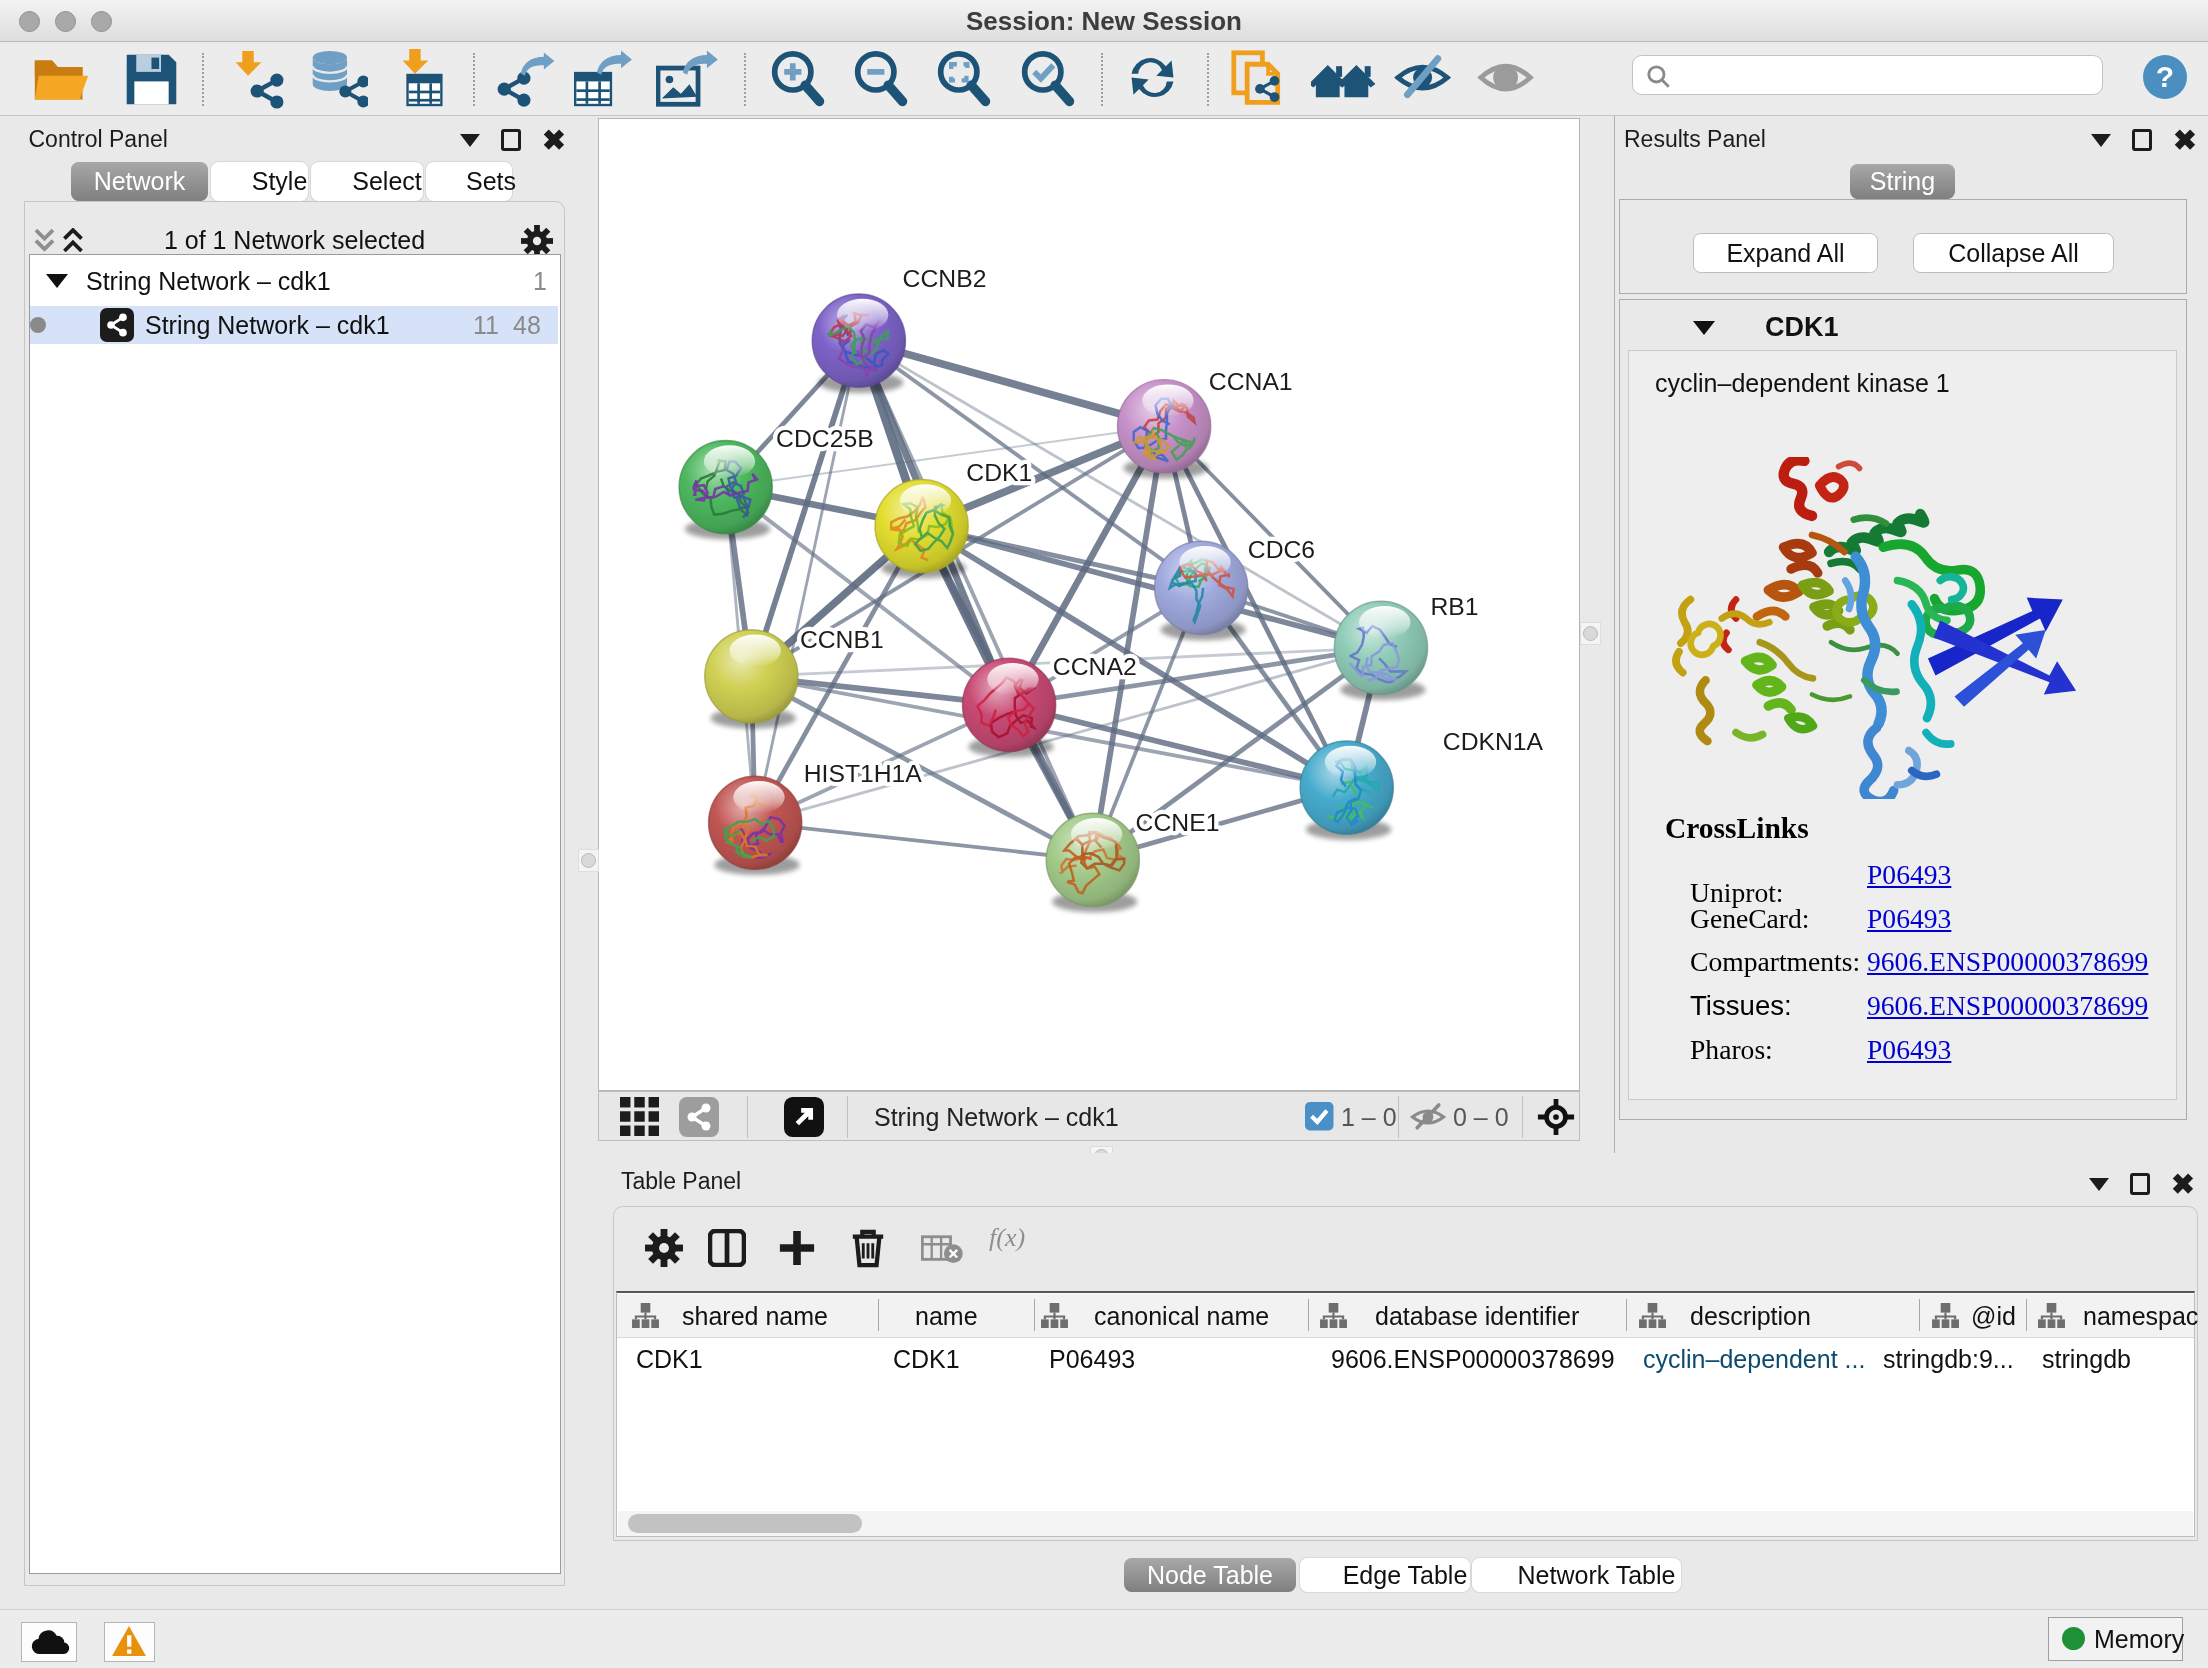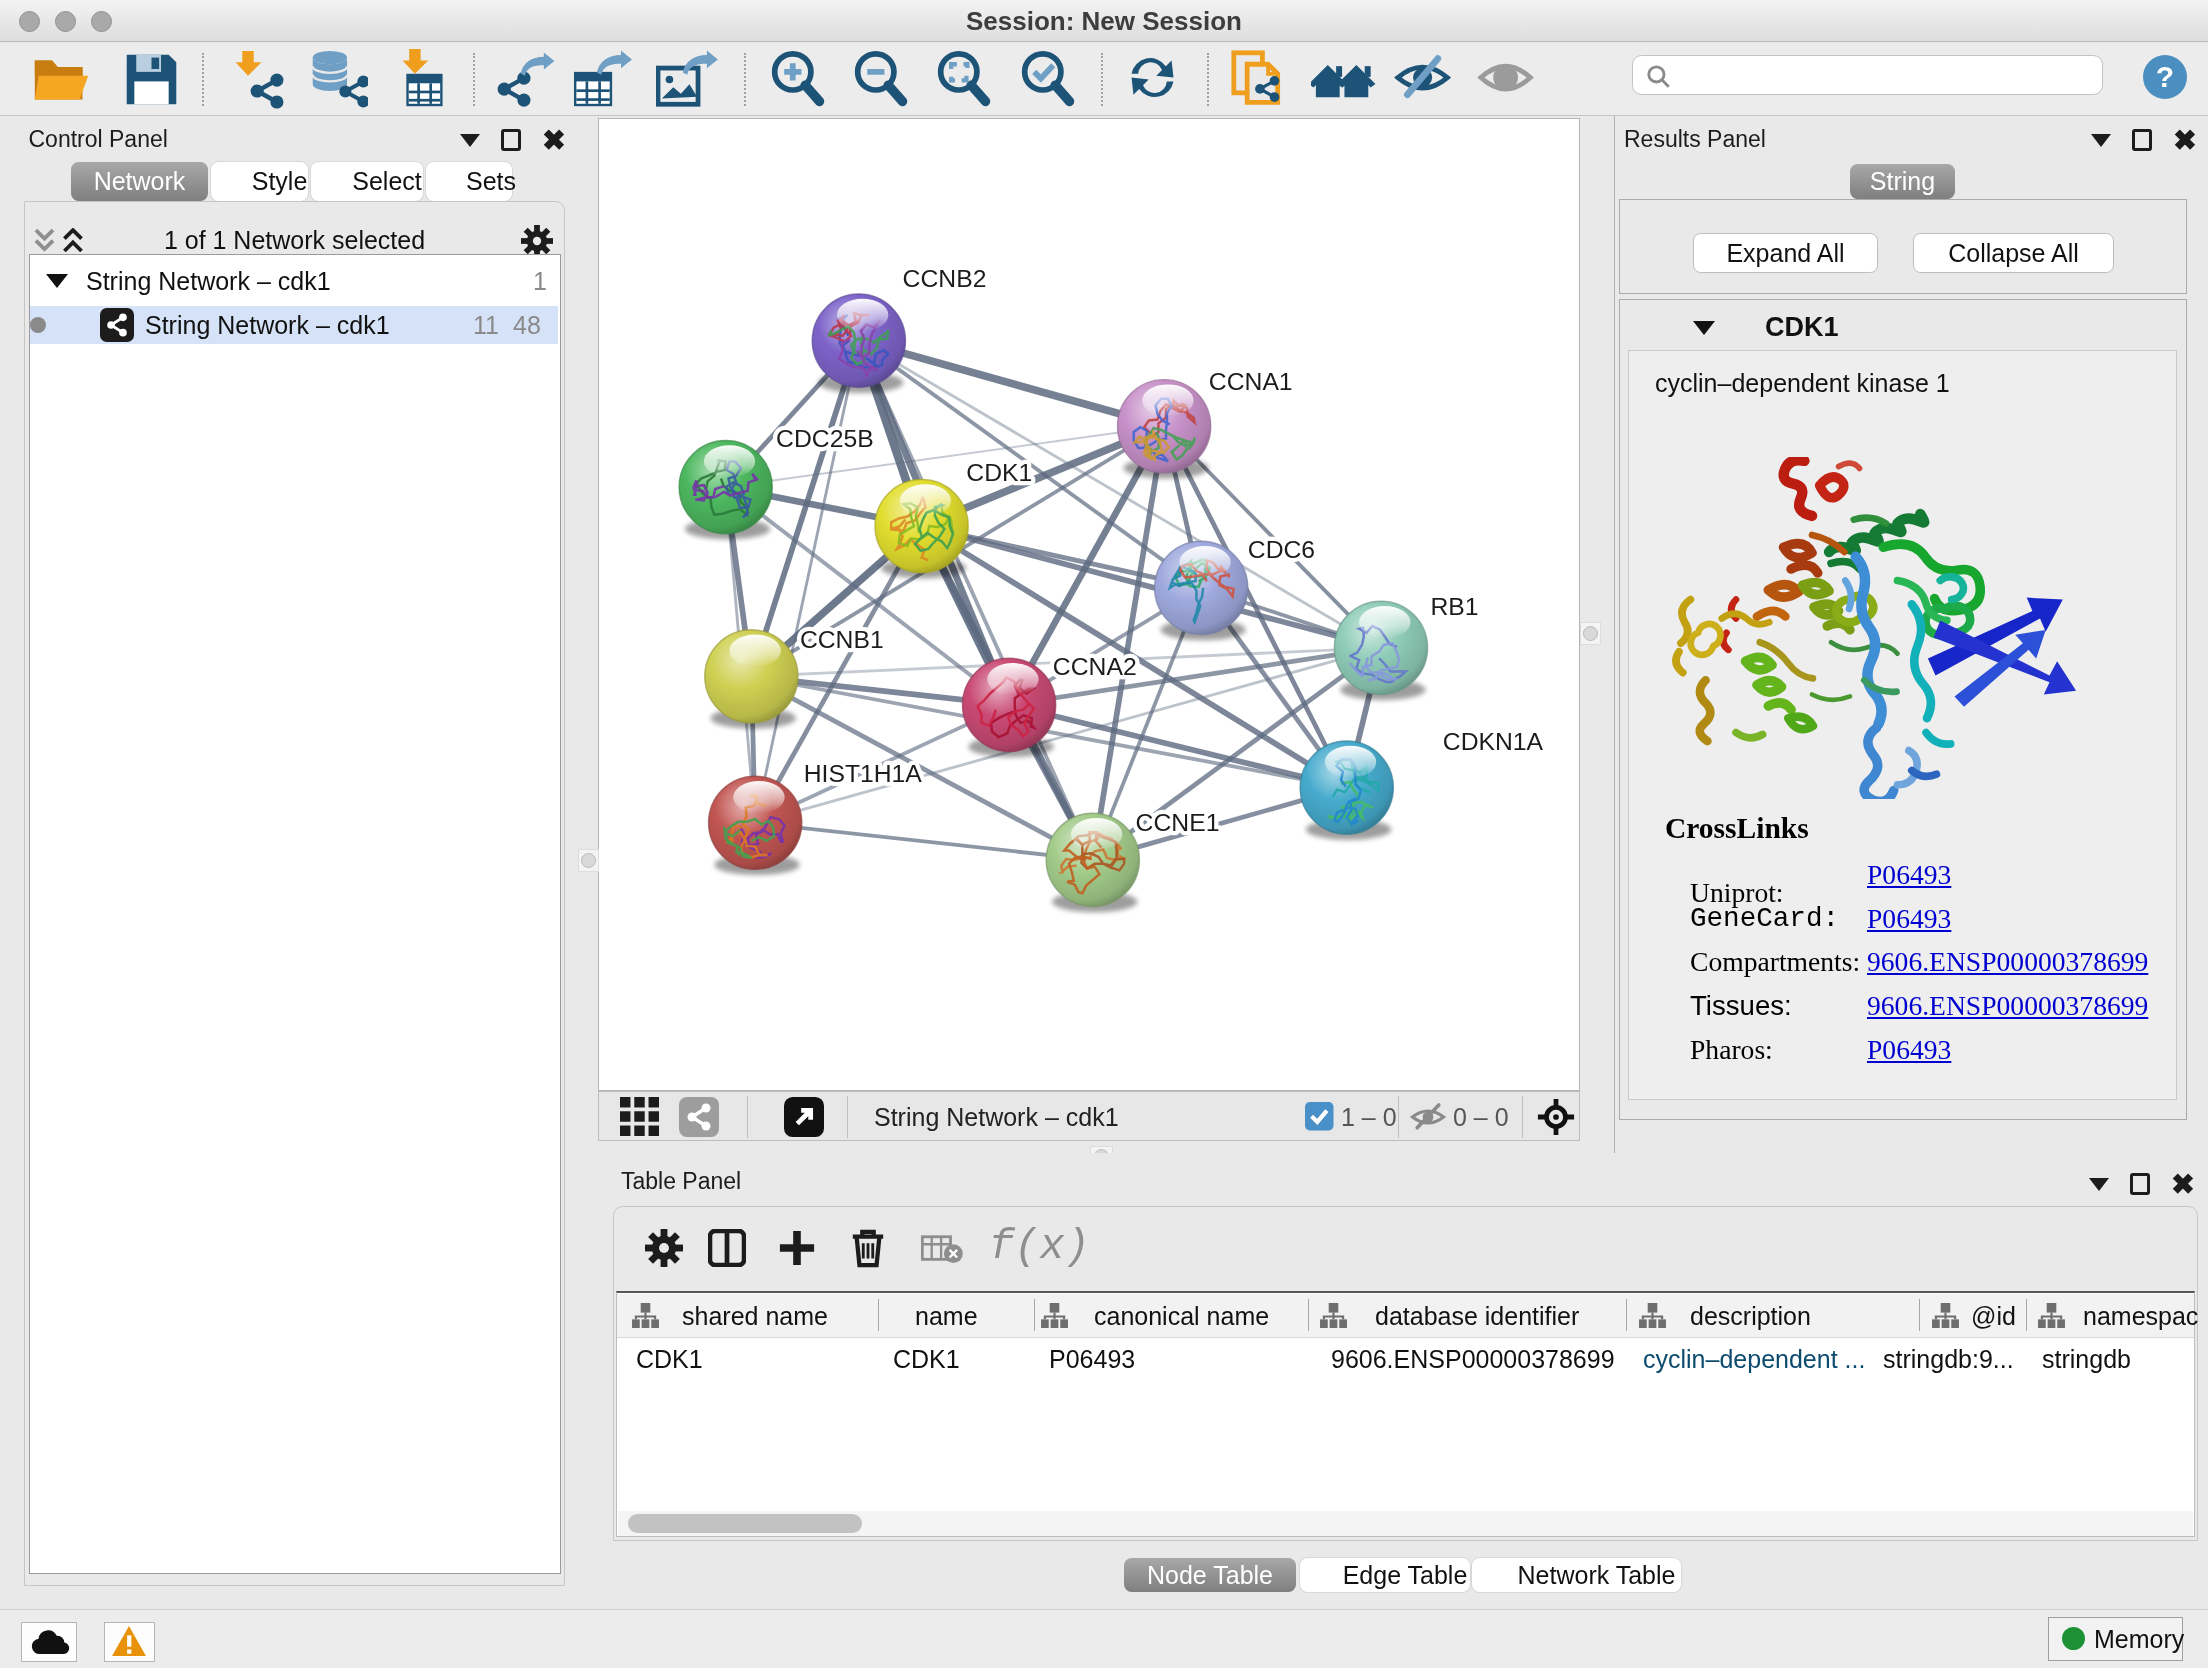--- a/index.html
+++ b/index.html
@@ -584,21 +584,21 @@
 <path d="M95 195 q18 6 30 22 q10 14 26 16" fill="none" stroke="#a8961c" stroke-width="7" stroke-linecap="round" stroke-linejoin="round" opacity="1"></path>
 <path d="M205 235 q14 14 34 12" fill="none" stroke="#3a9a60" stroke-width="7" stroke-linecap="round" stroke-linejoin="round" opacity="1"></path>
 <path d="M228 70 q-16 -10 -34 -4" fill="none" stroke="#2f8f3a" stroke-width="7" stroke-linecap="round" stroke-linejoin="round" opacity="1"></path>
 <path d="M218 285 q-16 12 -4 28 q12 14 -4 28 q-12 12 4 20 q16 6 22 -10" fill="none" stroke="#3f87d0" stroke-width="10" stroke-linecap="round" stroke-linejoin="round" opacity="1"></path>
 <path d="M240 345 q16 0 20 -16 q3 -14 -8 -20" fill="none" stroke="#6fa5dc" stroke-width="8" stroke-linecap="round" stroke-linejoin="round" opacity="1"></path>
 <path d="M255 330 q12 10 26 4" fill="none" stroke="#2c66c0" stroke-width="8" stroke-linecap="round" stroke-linejoin="round" opacity="1"></path>
 </svg>
 <div class="abs" style="left:1665px;top:812px;font-family:'Liberation Serif',serif;font-size:29.5px;font-weight:bold;color:#000">CrossLinks</div>
 <div class="abs" style="left:1690px;top:877px;font-family:'Liberation Serif',serif;font-size:27.6px;color:#000">Uniprot:</div>
 <div class="abs link" style="left:1867px;top:859px;font-family:'Liberation Serif',serif;font-size:27.6px">P06493</div>
-<div class="abs" style="left:1690px;top:903px;font-family:Liberation Mono, monospace;font-size:27.6px;color:#000">GeneCard:</div>
+<div class="abs" style="left:1690px;top:903px;font-family:Liberation Serif, serif;font-size:27.6px;color:#000">GeneCard:</div>
 <div class="abs link" style="left:1867px;top:903px;font-family:'Liberation Serif',serif;font-size:27.6px">P06493</div>
 <div class="abs" style="left:1690px;top:946px;font-family:'Liberation Serif',serif;font-size:27.6px;color:#000">Compartments:</div>
 <div class="abs link" style="left:1867px;top:946px;font-family:'Liberation Serif',serif;font-size:27.6px">9606.ENSP00000378699</div>
 <div class="abs" style="left:1690px;top:990px;font-family:Liberation Sans, sans-serif;font-size:27.6px;color:#000">Tissues:</div>
 <div class="abs link" style="left:1867px;top:990px;font-family:'Liberation Serif',serif;font-size:27.6px">9606.ENSP00000378699</div>
 <div class="abs" style="left:1690px;top:1034px;font-family:'Liberation Serif',serif;font-size:27.6px;color:#000">Pharos:</div>
 <div class="abs link" style="left:1867px;top:1034px;font-family:'Liberation Serif',serif;font-size:27.6px">P06493</div>
 <div class="abs" style="left:587px;top:1153px;width:1622px;height:457px;background:#e9e9e9"></div>
 <div class="abs paneltitle" style="left:621px;top:1168px">Table Panel</div>
 <div class="hicons" style="left:2089px;top:1173px">
@@ -629,21 +629,21 @@
 <svg class="abs" style="left:849px;top:1227px" width="38" height="42" viewBox="0 0 40 44">
     <path d="M4 10 h32 M14 10 v-5 h12 v5 M8 10 l3 30 h18 l3 -30" fill="none" stroke="#1c1c1c" stroke-width="4.5"></path>
     <path d="M15 17 v16 M20 17 v16 M25 17 v16" stroke="#1c1c1c" stroke-width="3"></path>
   </svg>
 <svg class="abs" style="left:921px;top:1233px" width="44" height="32" viewBox="0 0 46 34">
     <rect x="1" y="4" width="30" height="24" fill="none" stroke="#8e8e8e" stroke-width="3"></rect>
     <path d="M1 12 h30 M11 4 v24 M21 4 v24" stroke="#8e8e8e" stroke-width="2.5"></path>
     <circle cx="34" cy="22" r="10" fill="#8e8e8e"></circle>
     <path d="M30 18 l8 8 M38 18 l-8 8" stroke="#fff" stroke-width="2.5"></path>
   </svg>
-<div class="abs" style="left:989px;top:1223px;font-family:Liberation Mono, monospace;font-style:italic;font-size:42px;color:#8e8e8e"><i>f(x)</i></div>
+<div class="abs" style="left:989px;top:1223px;font-family:Liberation Serif, serif;font-style:italic;font-size:26px;color:#8e8e8e"><i>f(x)</i></div>
 <div class="abs" style="left:616px;top:1291px;width:1579px;height:246px;background:#fff;border:1px solid #bdbdbd;border-top:2.9px solid #565656"></div>
 <div class="abs" style="left:617px;top:1294px;width:1577px;height:44px;background:#f2f2f2;border-bottom:1.9px solid #d9d9d9"></div>
 <div class="abs" style="left:682px;top:1302px;font-size:25px;color:#111;white-space:nowrap">shared name</div>
 <svg style="position:absolute;left:632px;top:1303px" width="27" height="25" viewBox="0 0 28 26">
     <rect x="9" y="0" width="10" height="10" fill="#6e6e6e"></rect>
     <rect x="0" y="17" width="8" height="9" fill="#6e6e6e"></rect>
     <rect x="10" y="17" width="8" height="9" fill="#6e6e6e"></rect>
     <rect x="20" y="17" width="8" height="9" fill="#6e6e6e"></rect>
     <path d="M14 10 v4 M4 17 v-3 h20 v3 M14 14 v3" stroke="#6e6e6e" stroke-width="2.2" fill="none"></path>
   </svg>

